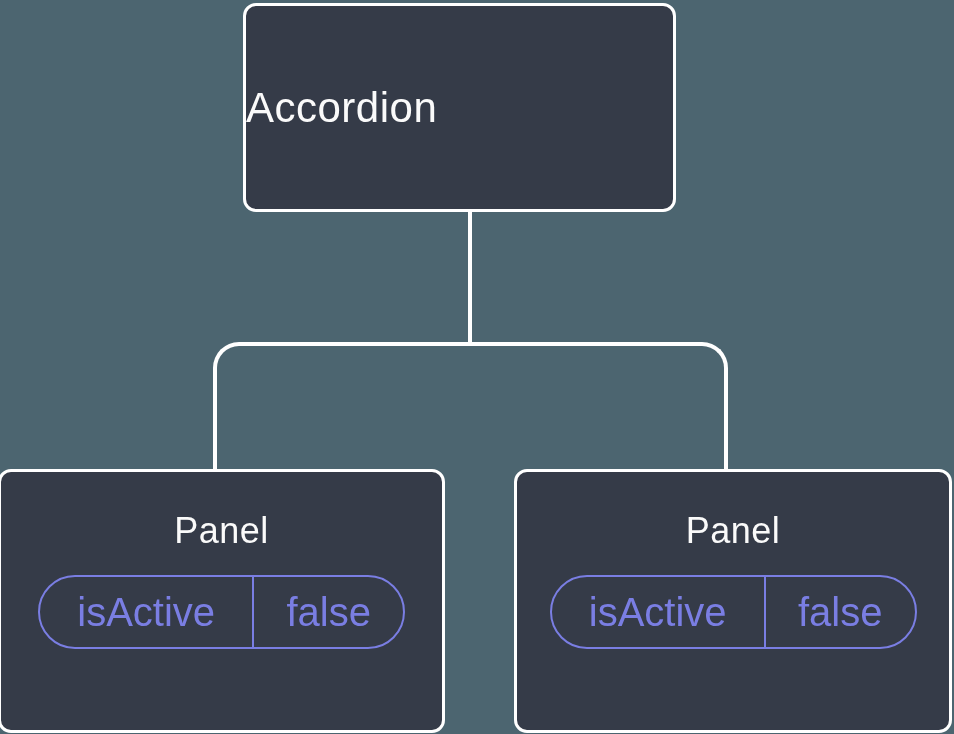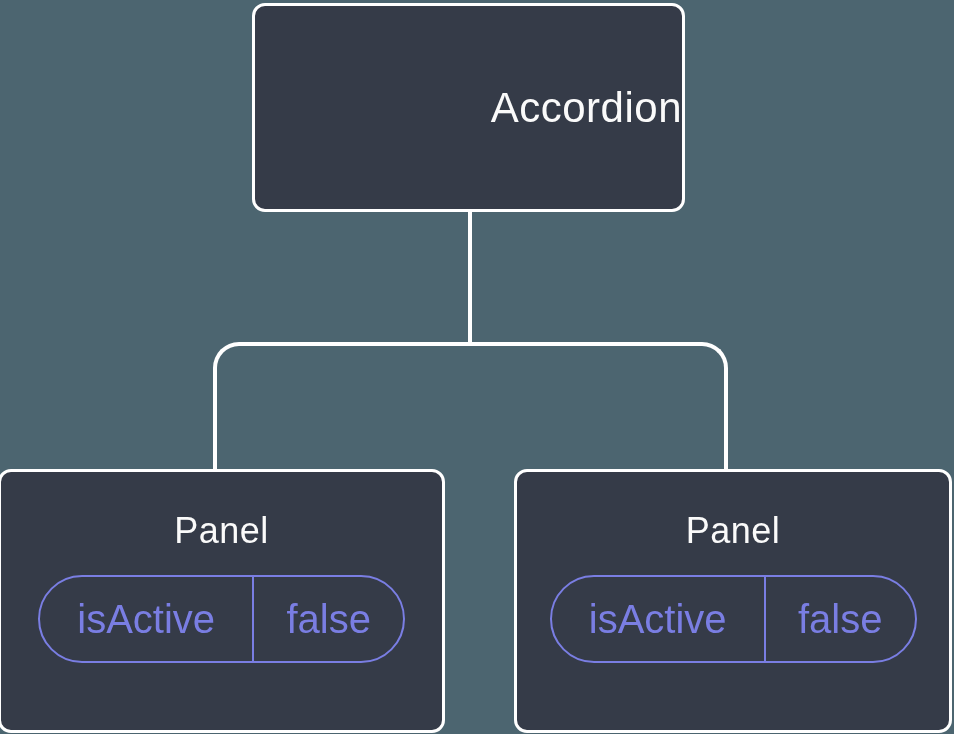--- a/index.html
+++ b/index.html
@@ -15,27 +15,27 @@
     overflow: hidden;
   }
   .node {
     position: absolute;
     box-sizing: border-box;
     background: var(--node-bg, #353B48);
     border: 3.5px solid var(--node-border, #FFFFFF);
     border-radius: 13px;
   }
   .node-root {
-    left: 252px;
+    left: 243px;
     top: 3px;
     width: 433px;
     height: 209px;
     display: flex;
     align-items: center;
-    justify-content: flex-end;
+    justify-content: flex-start;
   }
   .node-label {
     color: var(--node-text, #FAFAFA);
     font-size: 42px;
     font-weight: 500;
     letter-spacing: 0.5px;
   }
   
   .connector-stem {
     position: absolute;
@@ -80,21 +80,21 @@
     color: var(--node-text, #FAFAFA);
     font-size: 36px;
     font-weight: 500;
     line-height: 1.15;
     letter-spacing: 0.5px;
   }
   .state-pill {
     box-sizing: border-box;
     margin-top: 24px;
     width: 367px;
-    height: 88px;
+    height: 74px;
     border: 2.5px solid var(--accent, #7A7EE3);
     border-radius: 51px;
     display: flex;
     align-items: stretch;
     overflow: hidden;
     text-align: right;
   }
   .state-cell {
     display: flex;
     align-items: center;

